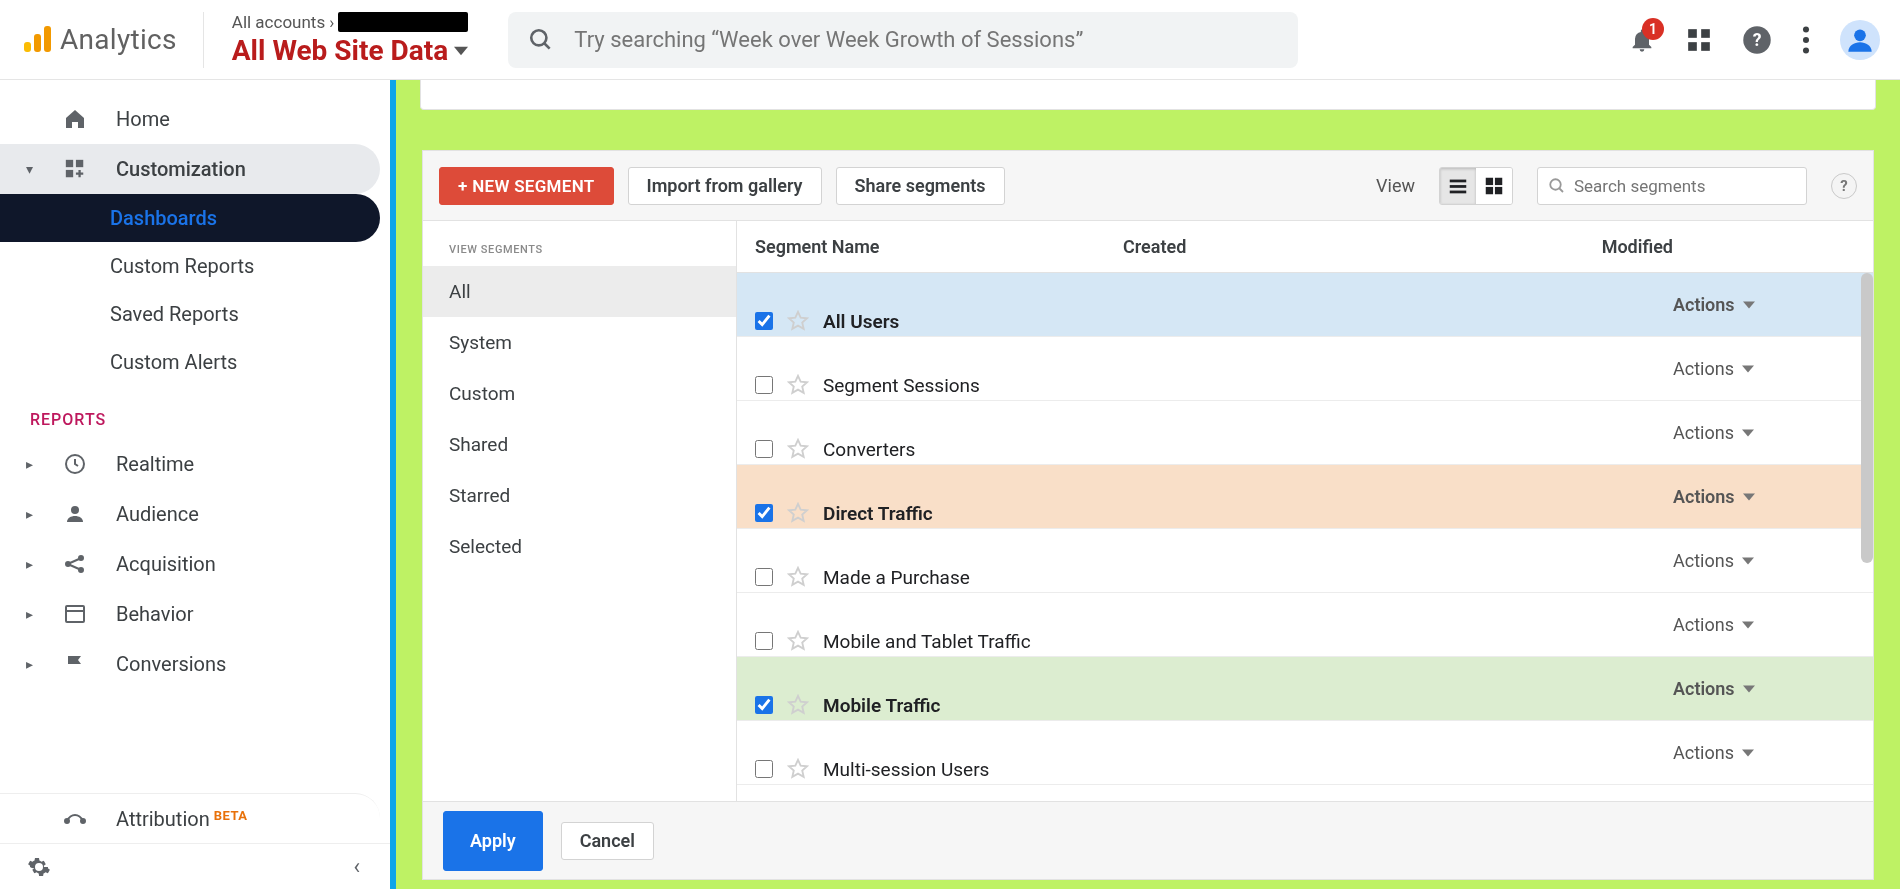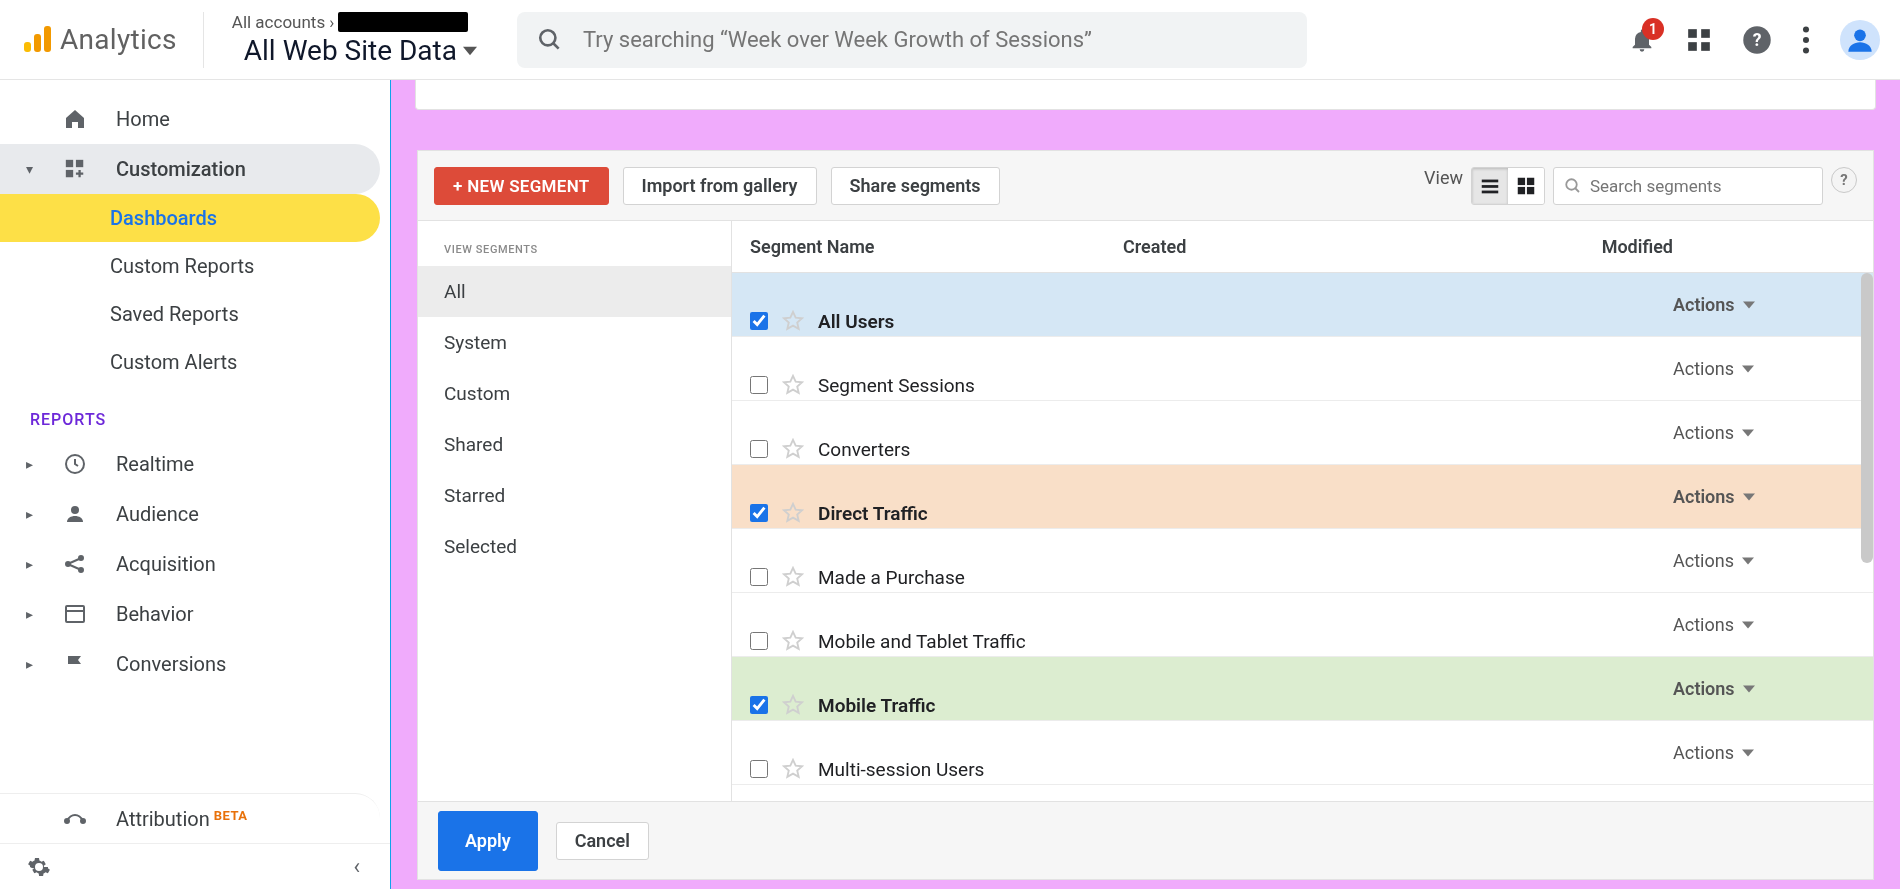--- a/index.html
+++ b/index.html
@@ -5,52 +5,52 @@
   * { box-sizing: border-box; margin: 0; padding: 0; font-family: Roboto, "Segoe UI", Arial, sans-serif; }
   body { background: #fff; color: #202124; width: 1900px; height: 889px; overflow: hidden; }
 
   
   .hdr { height: 80px; border-bottom: 1px solid #e5e5e5; display: flex; align-items: center; padding: 0 20px; }
   .logo { display: flex; align-items: center; gap: 4px; padding-right: 26px; border-right: 1px solid #e5e5e5; height: 56px; }
   .logo-title { font-size: 28px; color: #616161; font-weight: 400; letter-spacing: .3px; }
   .crumb-wrap { margin-left: 28px; }
   .crumb-top { font-size: 17px; color: #555; display: flex; align-items: center; gap: 4px; }
   .blackout { background:#000; width:130px; height:20px; display:inline-block; border-radius:2px; }
-  .crumb-bot { font-size: 28px; color: #0f172a; font-weight: 400; display:flex; align-items:center; gap:6px; margin-top:2px;margin-left:12px; }
+  .crumb-bot { font-size: 28px; color: #b91c1c; font-weight: 700; display:flex; align-items:center; gap:6px; margin-top:2px; }
   .sbar { margin-left: 40px; flex: 0 0 790px; height: 56px; background: #f1f3f4; border-radius: 8px; display:flex; align-items:center; padding:0 20px; gap:20px; }
   .sbar input { border:none; background:transparent; font-size:22px; color:#5f6368; width:100%; outline:none; }
   .hdr-right { margin-left:auto; display:flex; align-items:center; gap:30px; }
   .bell-wrap { position:relative; }
   .badge { position:absolute; top:-8px; right:-8px; background:#d93025; color:#fff; border-radius:50%; width:22px; height:22px; font-size:14px; font-weight:600; display:flex; align-items:center; justify-content:center; }
   .avatar { width:40px; height:40px; border-radius:50%; background:#cfe3fc; display:flex; align-items:center; justify-content:center; }
 
   
   .shell { display:flex; height: calc(100% - 80px); }
   .nav { width: 390px; background:#fff; padding-top:14px; position:relative; }
   .nav-item { height:50px; display:flex; align-items:center; padding-left:26px; gap:28px; color:#3c4043; font-size:20px; cursor:pointer; border-radius: 0 25px 25px 0; margin-right:10px; }
   .nav-item.sel { background:#e8eaed; font-weight:500; }
   .nav-sub { padding-left:110px; font-size:20px; height:48px; display:flex; align-items:center; cursor:pointer; color:#3c4043; border-radius: 0 25px 25px 0; margin-right:10px; }
-  .nav-sub.sel { background:#fde047; color:#1a73e8; font-weight:500; }
-  .nav-section { padding:24px 0 10px 30px; font-size:16px; letter-spacing:1px; color:#6d28d9; font-weight:500; }
+  .nav-sub.sel { background:#0f172a; color:#1a73e8; font-weight:500; }
+  .nav-section { padding:24px 0 10px 30px; font-size:16px; letter-spacing:1px; color:#be185d; font-weight:500; }
   .nav-expand { width:14px; color:#5f6368; font-size:14px; margin-right: -6px; }
   .nav-ico { width:26px; display:flex; justify-content:center; color:#5f6368; }
   .nav-bottom { position:absolute; bottom:0; left:0; right:0; }
   .nav-bottom .nav-item { border-top:1px solid #eee; }
   .beta { color:#e8710a; font-size:13px; font-weight:700; letter-spacing:.5px; margin-left:4px; position:relative; top:-6px; }
   .collapse-row { height:46px; border-top:1px solid #eee; display:flex; align-items:center; justify-content:flex-end; padding-right:30px; }
 
   
-  .main { flex:1; background:#f0abfc; border-left:1px solid #0ea5e9; overflow:hidden; position:relative; }
+  .main { flex:1; background:#bef264; border-left:6px solid #0ea5e9; overflow:hidden; position:relative; }
   .top-strip { height:30px; border-bottom:1px solid #e2e2e2; background:#fff; margin:0 24px; border:1px solid #e2e2e2; border-top:none; border-radius: 0 0 4px 4px; }
   .panel { margin: 40px 26px 0 26px; border:1px solid #e2e2e2; background:#fff; }
 
   .toolbar { height:70px; padding:0 16px; display:flex; align-items:center; gap:14px; background:#f6f6f6; border-bottom:1px solid #e2e2e2; }
   .btn { border:1px solid #d3d3d3; background:#fff; height:38px; padding:0 18px; border-radius:3px; font-size:18px; font-weight:600; color:#3c4043; cursor:pointer; }
   .btn.red { background:#dd4b39; border-color:#dd4b39; color:#fff; font-size:17px; letter-spacing:.3px; }
-  .toolbar-right { margin-left:auto; display:flex; gap:8px; }
+  .toolbar-right { margin-left:auto; display:flex; align-items:center; gap:24px; }
   .view-lbl { font-size:18px; color:#555; }
   .view-toggle { display:flex; border:1px solid #d3d3d3; border-radius:3px; overflow:hidden; }
   .view-btn { width:36px; height:36px; display:flex; align-items:center; justify-content:center; background:#fff; cursor:pointer; }
   .view-btn.sel { background:#e6e6e6; box-shadow: inset 0 1px 3px rgba(0,0,0,.2); }
   .seg-search { border:1px solid #d3d3d3; height:38px; width:270px; border-radius:3px; display:flex; align-items:center; padding:0 10px; gap:8px; background:#fff; }
   .seg-search input { border:none; outline:none; font-size:17px; width:100%; color:#555; }
   .help-dot { width:26px; height:26px; border:1px solid #c9c9c9; border-radius:50%; color:#777; font-size:15px; font-weight:700; display:flex; align-items:center; justify-content:center; cursor:pointer; background:#f4f4f4; }
 
   .body-split { display:flex; height:580px; }
   .filters { width:314px; border-right:1px solid #e2e2e2; }

